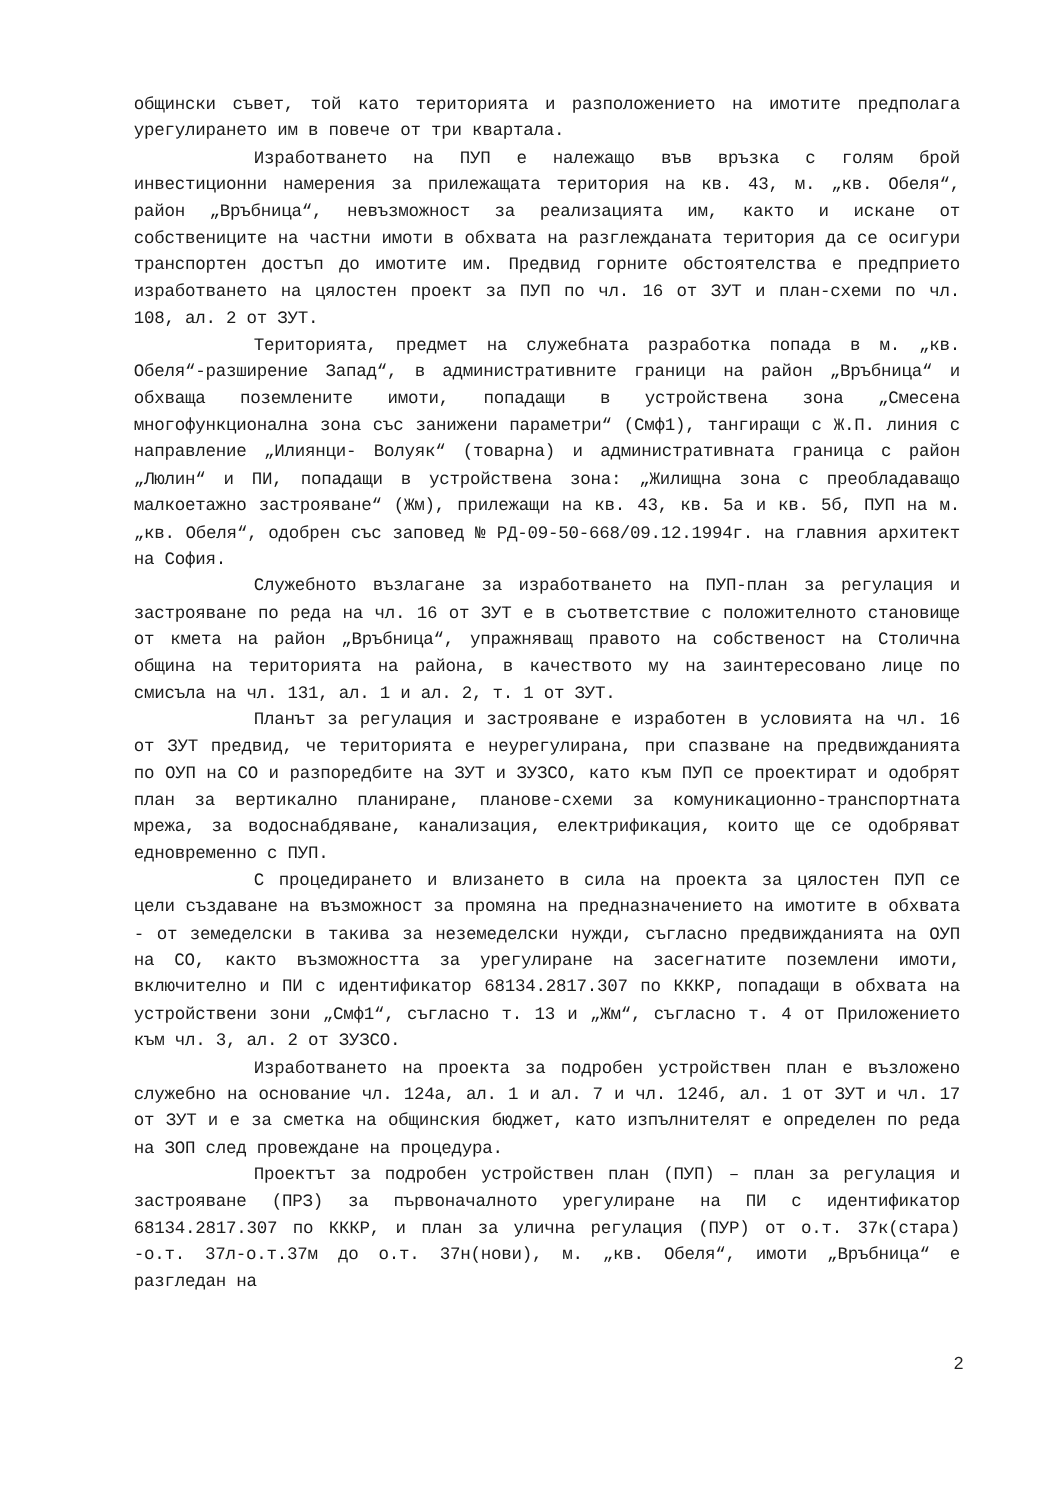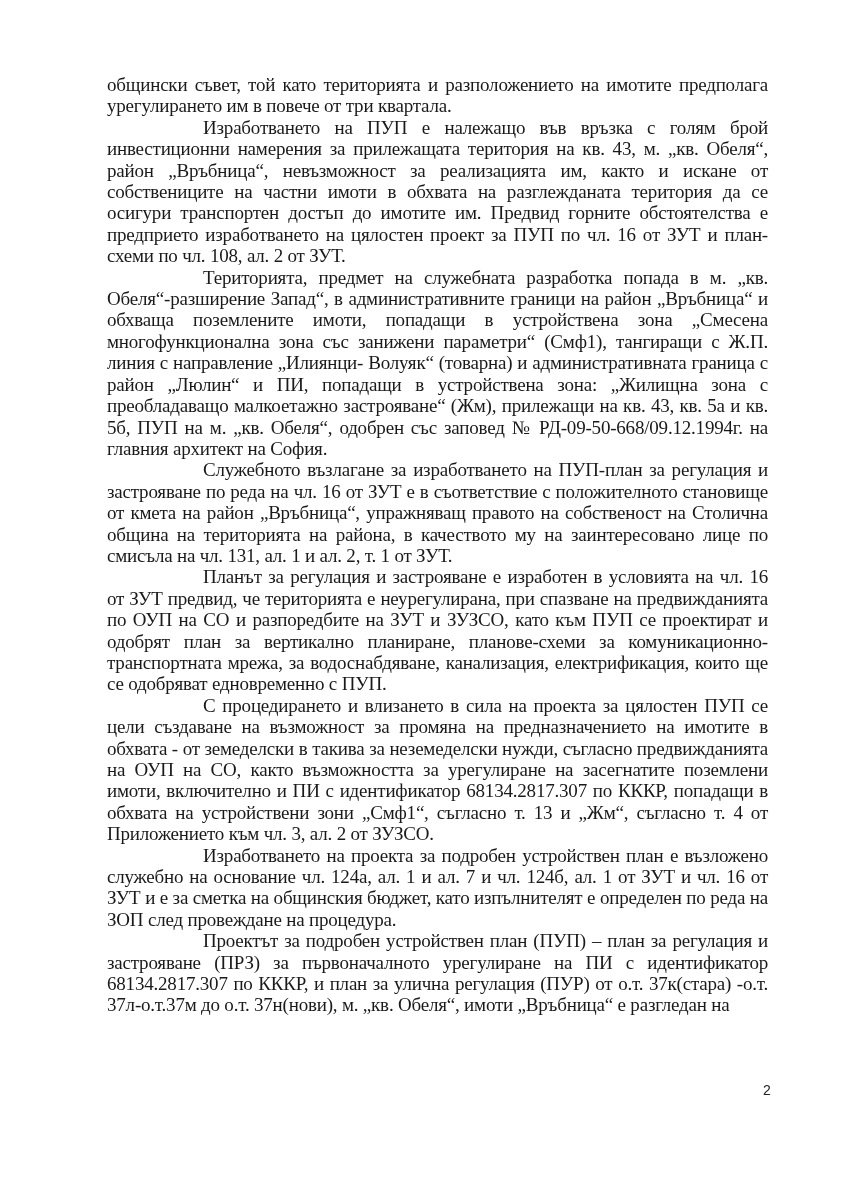--- a/index.html
+++ b/index.html
@@ -1,36 +1,36 @@
 <!DOCTYPE html>
 <html><head>
 <meta charset="utf-8">
 <style>
   html, body { margin: 0; padding: 0; background: #ffffff; }
   body { width: 849px; height: 1200px; position: relative; overflow: hidden; }
   .page {
     position: absolute; left: 107px; top: 74px; width: 661px;
-    font-family: Liberation Serif, serif;
-    font-size: 19px; line-height: 21.4px; color: #1a1a1a;
+    font-family: Liberation Mono, monospace;
+    font-size: 14px; line-height: 21.4px; color: #1a1a1a;
     text-align: justify; letter-spacing: -0.2px;
   }
   .para { margin: 0; text-indent: 96px; }
   .para.noindent { text-indent: 0; }
   .page-number {
     position: absolute; left: 763px; top: 1082px;
     font-family: "Liberation Sans", sans-serif; font-size: 14px; color: #222;
   }
 </style>
 </head>
 <body>
 
 <div class="page">
   <p class="para noindent">общински съвет, той като територията и разположението на имотите предполага урегулирането им в повече от три квартала.</p>
   <p class="para">Изработването на ПУП е належащо във връзка с голям брой инвестиционни намерения за прилежащата територия на кв. 43, м. „кв. Обеля“, район „Връбница“,  невъзможност за реализацията им, както и искане от собствениците на частни имоти в обхвата на разглежданата територия да се осигури транспортен достъп до имотите им. Предвид горните обстоятелства е предприето изработването на цялостен проект за ПУП по чл. 16 от ЗУТ и план-схеми по чл. 108, ал. 2 от ЗУТ.</p>
   <p class="para">Територията, предмет на служебната разработка попада в м. „кв. Обеля“-разширение Запад“, в административните граници на район „Връбница“ и обхваща поземлените имоти, попадащи в устройствена зона „Смесена многофункционална зона със занижени параметри“ (Смф1), тангиращи с Ж.П. линия с направление „Илиянци- Волуяк“ (товарна) и административната граница с район „Люлин“ и ПИ, попадащи в устройствена зона: „Жилищна зона с преобладаващо малкоетажно застрояване“ (Жм), прилежащи на кв. 43, кв. 5а и кв. 5б, ПУП на м. „кв. Обеля“, одобрен със заповед № РД-09-50-668/09.12.1994г. на главния архитект на София.</p>
   <p class="para">Служебното възлагане за изработването на ПУП-план за регулация и застрояване по реда на чл. 16 от ЗУТ е в съответствие с положителното становище от кмета на район „Връбница“, упражняващ правото на собственост на Столична община на територията на района, в качеството му на заинтересовано лице по смисъла на чл. 131, ал. 1 и ал. 2, т. 1 от ЗУТ.</p>
   <p class="para">Планът за регулация и застрояване е изработен в условията на чл. 16 от ЗУТ предвид, че територията е неурегулирана,  при спазване  на предвижданията по ОУП на СО и разпоредбите на ЗУТ и ЗУЗСО, като  към ПУП  се проектират и одобрят план за вертикално планиране, планове-схеми за комуникационно-транспортната мрежа, за водоснабдяване, канализация, електрификация, които ще се одобряват едновременно с ПУП.</p>
   <p class="para">С процедирането и влизането в сила на проекта за цялостен ПУП се цели създаване на възможност за промяна на предназначението на имотите в обхвата - от земеделски в такива за неземеделски нужди, съгласно предвижданията на ОУП на СО, както възможността за урегулиране на засегнатите поземлени имоти, включително и ПИ с идентификатор 68134.2817.307 по КККР, попадащи в обхвата на устройствени зони  „Смф1“, съгласно т. 13 и „Жм“, съгласно т. 4 от Приложението към чл. 3, ал. 2 от ЗУЗСО.</p>
-  <p class="para">Изработването на проекта за подробен устройствен план е  възложено служебно на основание чл. 124а, ал. 1 и ал. 7 и чл. 124б, ал. 1 от ЗУТ и чл. 16 от ЗУТ и е за сметка на общинския бюджет, като изпълнителят е определен по реда на ЗОП след провеждане на процедура.</p>
+  <p class="para">Изработването на проекта за подробен устройствен план е  възложено служебно на основание чл. 124а, ал. 1 и ал. 7 и чл. 124б, ал. 1 от ЗУТ и чл. 17 от ЗУТ и е за сметка на общинския бюджет, като изпълнителят е определен по реда на ЗОП след провеждане на процедура.</p>
   <p class="para">Проектът за подробен устройствен план (ПУП) – план за регулация и застрояване (ПРЗ) за първоначалното урегулиране на ПИ с идентификатор 68134.2817.307 по КККР, и план за улична регулация (ПУР) от о.т. 37к(стара) -о.т. 37л-о.т.37м до о.т. 37н(нови), м. „кв. Обеля“, имоти „Връбница“ е разгледан на</p>
 </div>
 
 <div class="page-number">2</div>
 
 </body></html>

